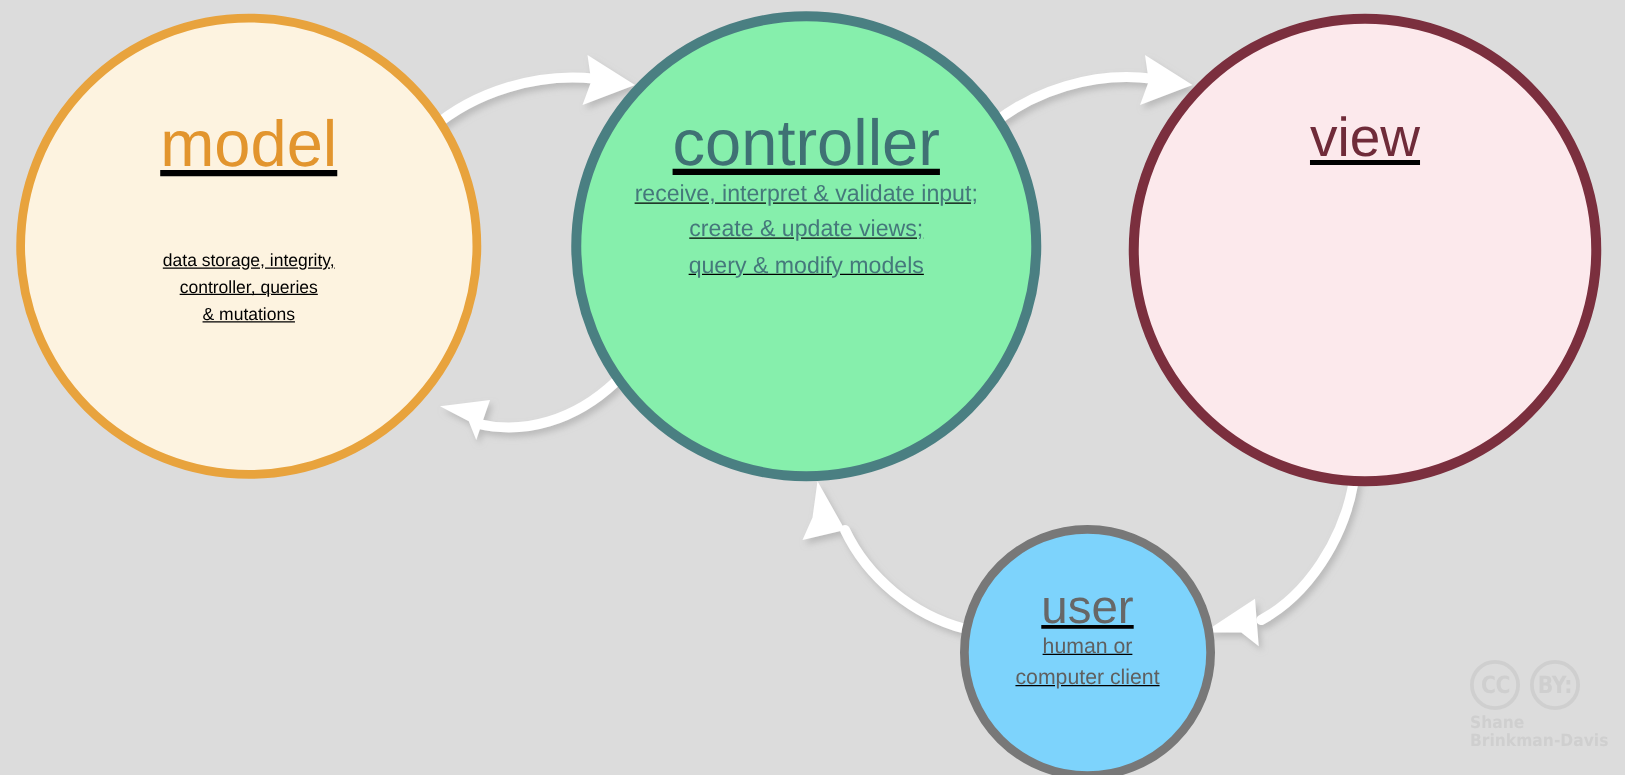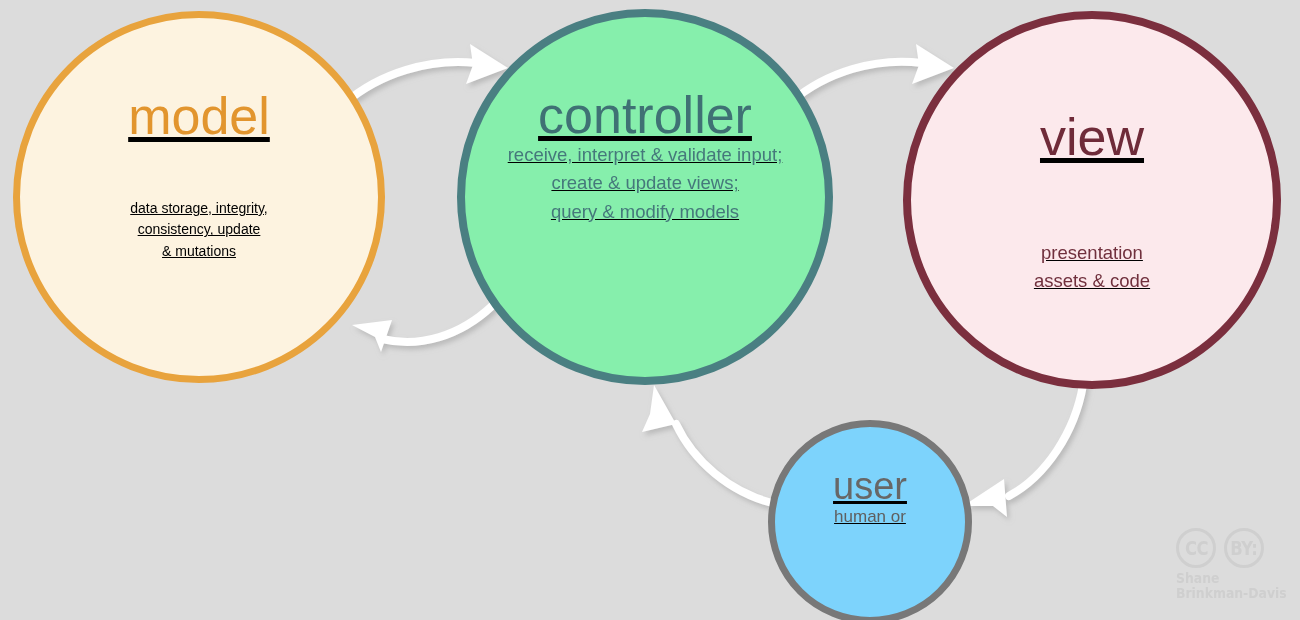--- a/index.html
+++ b/index.html
@@ -74,23 +74,23 @@
   }
   
   #node-view {
     left: 903px; top: 11px;
     width: 378px; height: 378px;
     border: 8px solid #7b2f3e;
     background: #fce9ec;
   }
   #node-view .node-title {
     color: #6f2b39;
-    font-size: 52px;
-    line-height: 1;
-    margin-top: 92px;
+    font-size: 44px;
+    line-height: 1;
+    margin-top: 70px;
   }
   #node-view .node-desc {
     color: #70303d;
     font-size: 18.5px;
     line-height: 1.53;
     margin-top: 76px;
     width: 300px;
   }
   
   #node-user {
@@ -191,46 +191,43 @@
     <g filter="url(#arrowShadow)">
       <path d="M 772,503 C 730,492 694,462 676,424" fill="none" stroke="#ffffff" stroke-width="8" stroke-linecap="round"></path>
       <path d="M 654,385 L 676,424 L 642,432 L 650,414 Z" fill="#ffffff"></path>
     </g>
   </svg>
 
   <div class="node" id="node-model">
     <div class="node-title">model</div>
     <div class="node-desc">
       <div>data storage, integrity,</div>
-      <div>consistency, update</div>
+      <div>controller, queries</div>
       <div>&amp; mutations</div>
     </div>
   </div>
 
   <div class="node" id="node-controller">
     <div class="node-title">controller</div>
     <div class="node-desc">
       <div>receive, interpret &amp; validate input;</div>
       <div>create &amp; update views;</div>
       <div>query &amp; modify models</div>
     </div>
   </div>
 
   <div class="node" id="node-view">
     <div class="node-title">view</div>
-    <div class="node-desc">
-      <div>presentation</div>
-      <div>assets &amp; code</div>
-    </div>
   </div>
 
   <div class="node" id="node-user">
     <div class="node-title">user</div>
     <div class="node-desc">
       <div>human or</div>
+      <div>computer client</div>
     </div>
   </div>
 
   <div id="license-badge">
     <div class="cc-marks">
       <div class="cc-circle">
         <span>CC</span>
       </div>
       <div class="cc-circle">
         <span>BY:</span>

